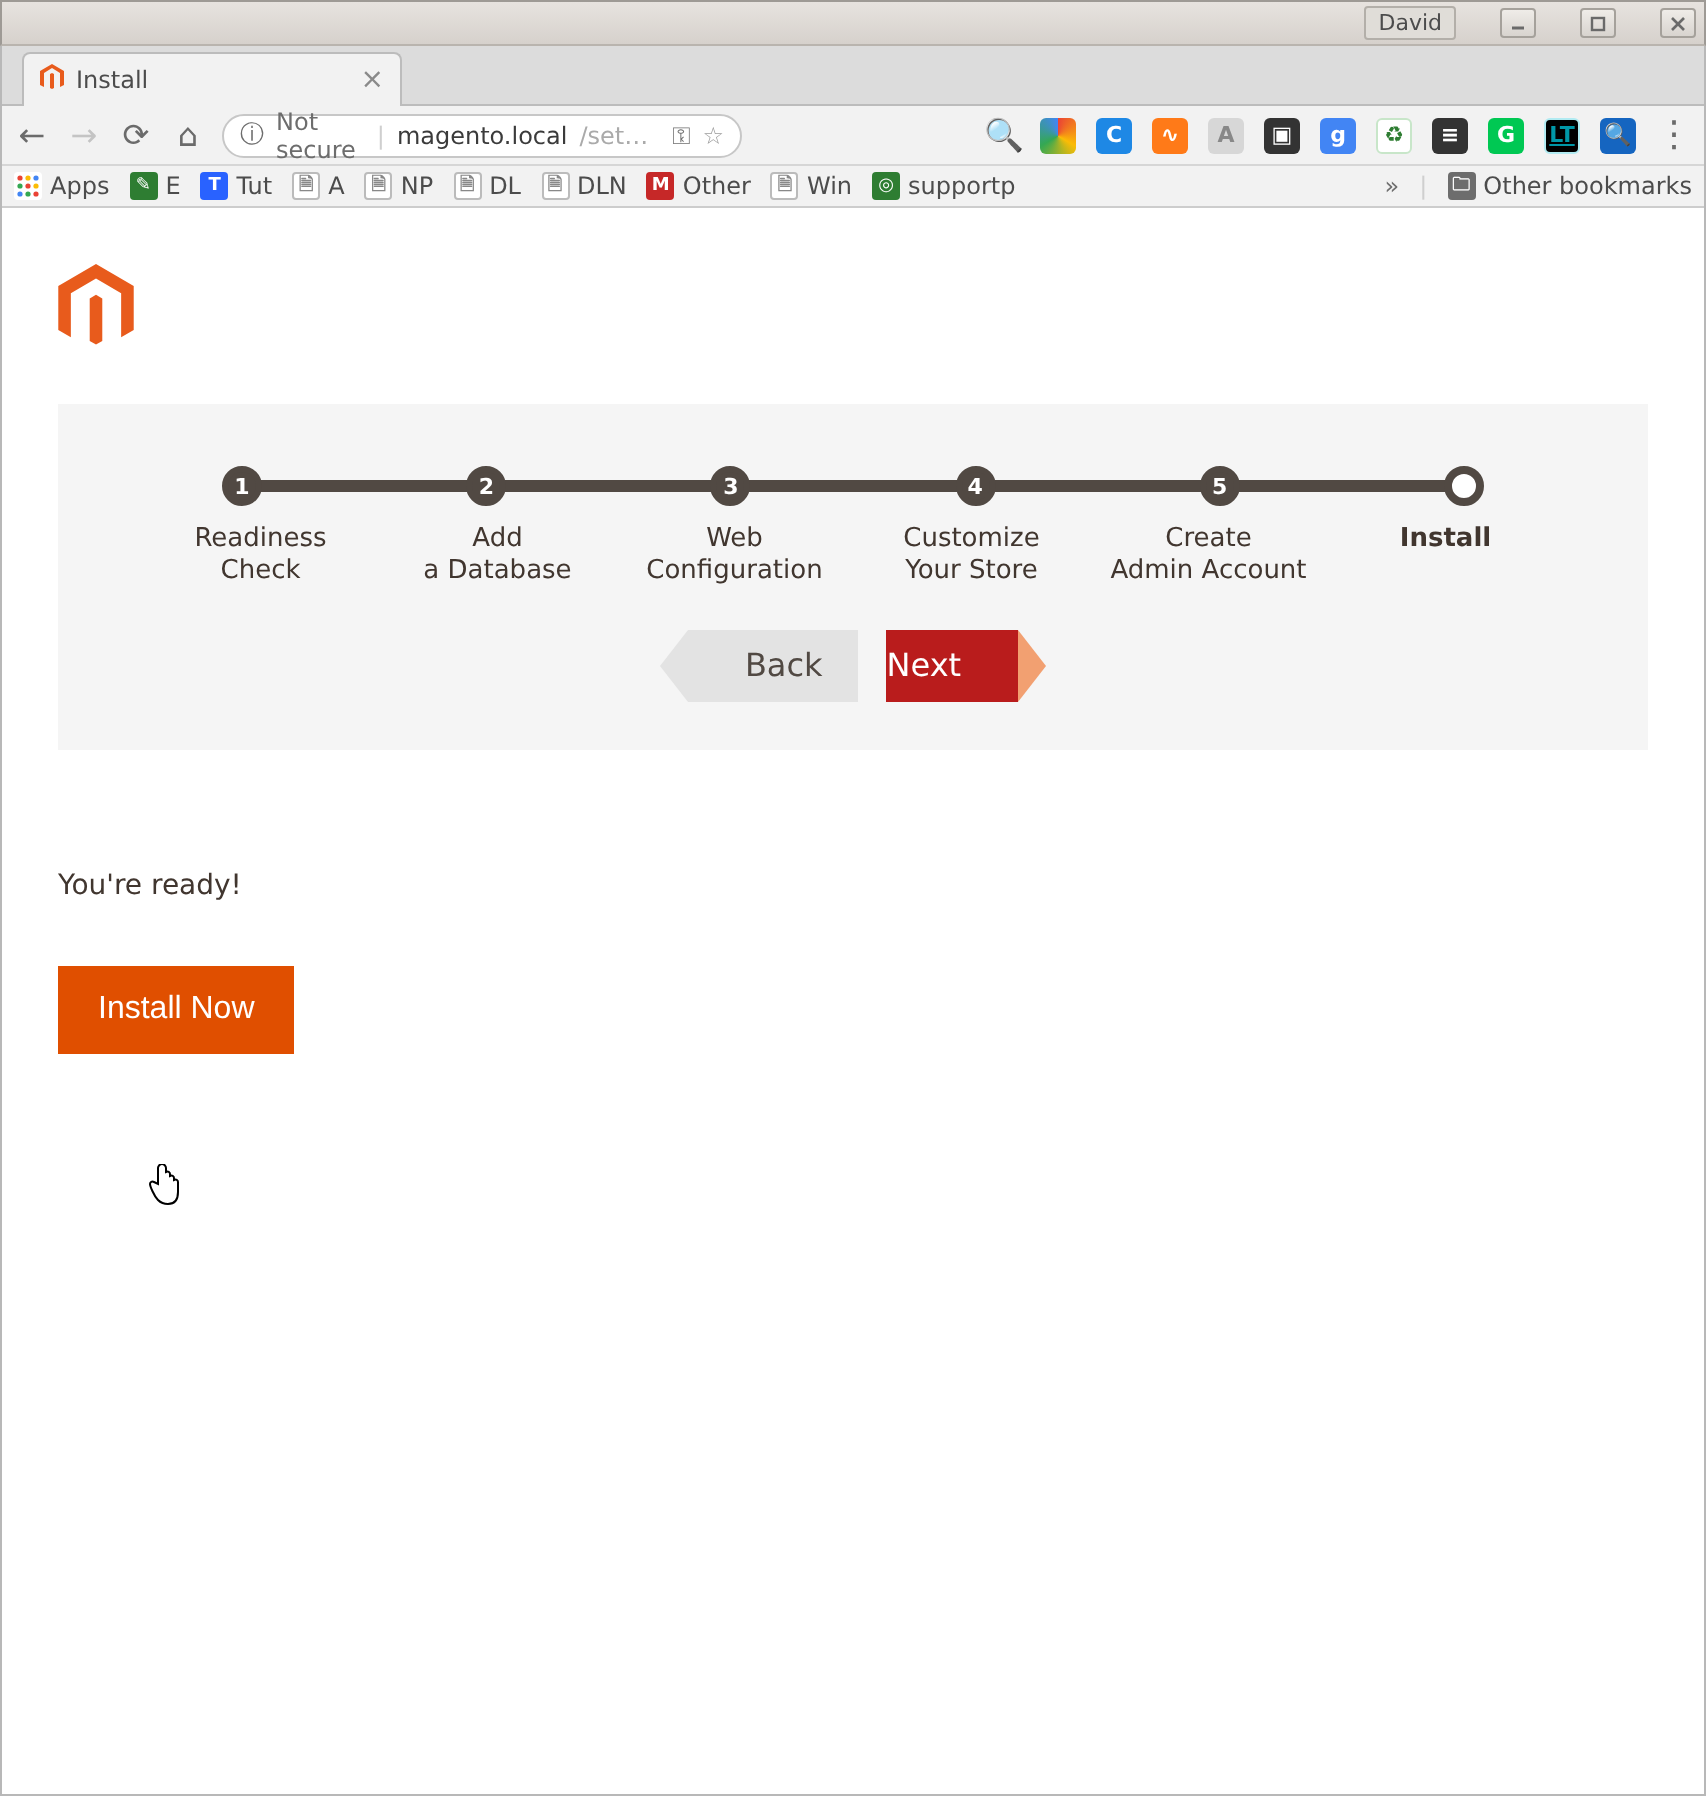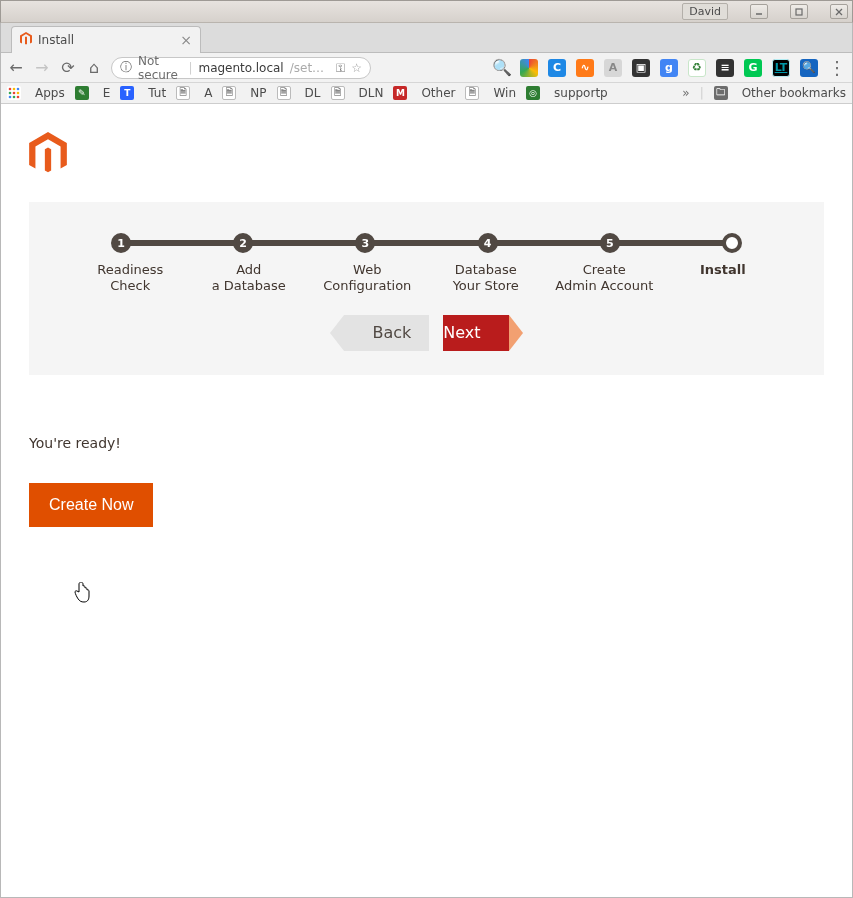--- a/index.html
+++ b/index.html
@@ -101,21 +101,21 @@
   }
   .menu-dots { color: #6b6b6b; font-size: 18px; letter-spacing: -2px; width: 14px; text-align: center; }
 
   .bm-row {
     height: 21px;
     display: flex; align-items: center;
     padding: 0 6px; gap: 10px;
     font-size: 12px; color: #4c4c4c;
     border-bottom: 1px solid #cdcdcd;
   }
-  .bm-item { display: flex; align-items: flex-start; gap: 14px; white-space: nowrap; }
+  .bm-item { display: flex; align-items: flex-start; gap: 4px; white-space: nowrap; }
   .bm-item .bm-ic {
     width: 14px; height: 14px; border-radius: 2px;
     display: inline-flex; align-items: center; justify-content: center;
     font-size: 9px; font-weight: 700; color: #fff;
   }
   .bm-spacer { flex: 1; }
   .bm-chevr { color: #6f6f6f; }
 
   
   .viewport {
@@ -360,35 +360,35 @@
           </div>
         <div class="dot" style="left:80%">
             <span>5</span>
           </div>
         <div class="dot current" style="left:100%"></div>
       </div>
       <div class="step-labels">
         <div class="step-label"><span>Readiness</span><br><span>Check</span></div>
         <div class="step-label"><span>Add</span><br><span>a Database</span></div>
         <div class="step-label"><span>Web</span><br><span>Configuration</span></div>
-        <div class="step-label"><span>Database</span><br><span>Your Store</span></div>
+        <div class="step-label"><span>Customize</span><br><span>Your Store</span></div>
         <div class="step-label"><span>Create</span><br><span>Admin Account</span></div>
         <div class="step-label active"><span>Install</span><br><span></span></div>
       </div>
       <div class="wizard-nav">
         <div class="btn-back">
             <span>Back</span>
           </div>
         <div class="btn-next">
             <span>Next</span>
           </div>
       </div>
     </div>
 
     <p class="ready-text">You're ready!</p>
-    <button class="install-btn">Create Now</button>
+    <button class="install-btn">Install Now</button>
 
     <svg class="cursor" style="left:72px; top:478px;" width="18" height="22" viewBox="0 0 18 22">
       <path d="M6 2 V10 L4 9 C3 8.5 2 9 2 10 C2 11 4 16 6 18 C7 19 8 20 11 20 C15 20 16 17 16 14 V9 C16 8 15 7.5 14 8 V7 C14 6 13 5.5 12 6 V5 C12 4 11 3.5 10 4 V2 C10 1 9 0 8 0 C7 0 6 1 6 2 Z" fill="#fff" stroke="#000" stroke-width="1"></path>
     </svg>
 
   </div>
 </div>
 
 </body></html>

